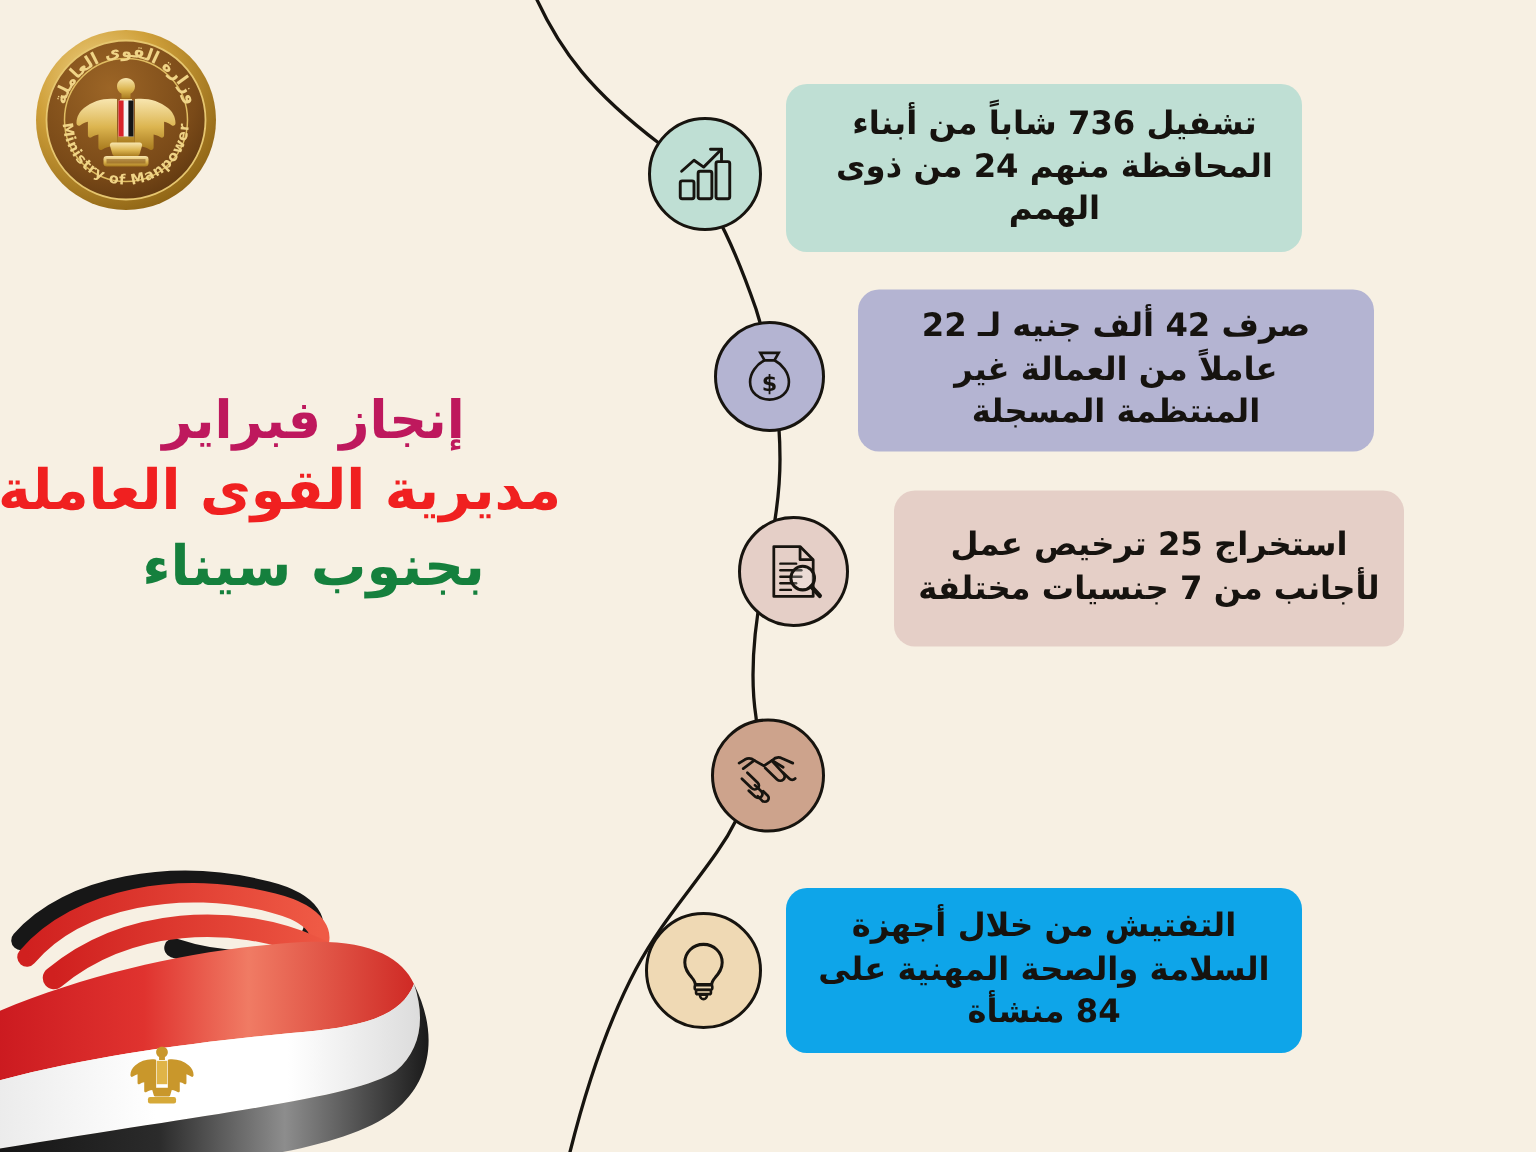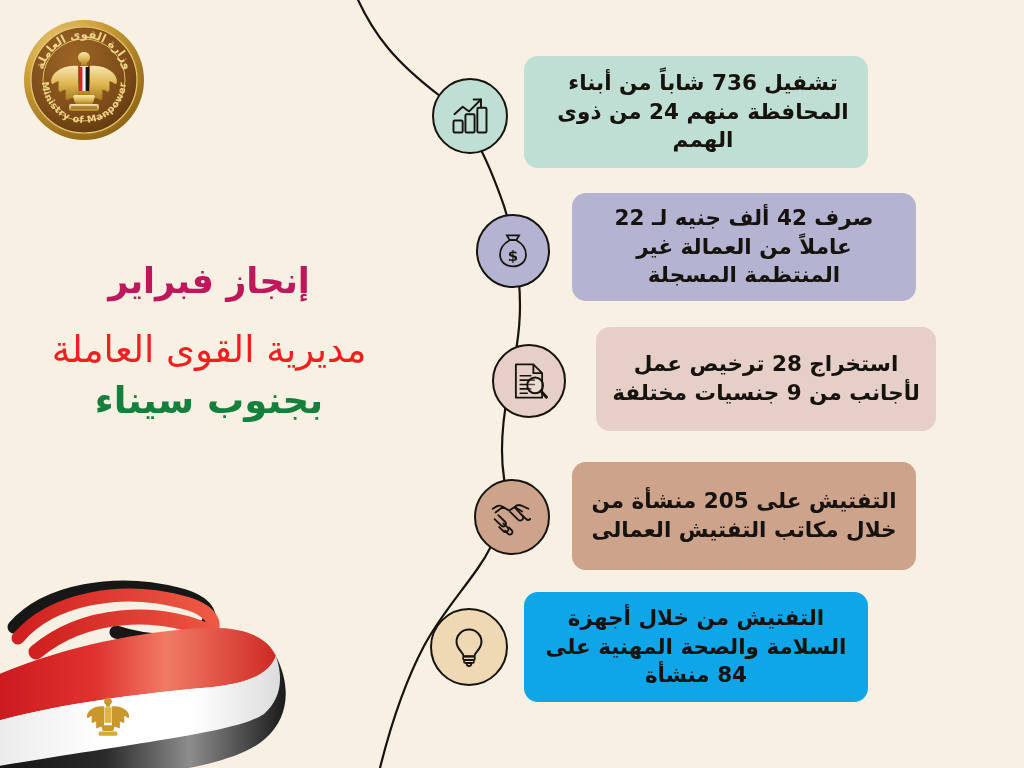--- a/index.html
+++ b/index.html
@@ -43,25 +43,25 @@
   #headline .line-top {
     font-size: 35px;
     font-weight: bold;
     color: #16130f;
     letter-spacing: -0.5px;
     line-height: 1.14;
     white-space: nowrap;
   }
   #headline .line-red {
     font-size: 37px;
-    font-weight: normal;
+    font-weight: bold;
     color: #f02020;
     line-height: 1.28;
     letter-spacing: -1px;
-    margin-top: 24px;
+    margin-top: 1px;
     white-space: nowrap;
   }
   #headline .line-red2 {
     font-size: 37px;
     font-weight: bold;
     color: #f02020;
     line-height: 1.28;
     letter-spacing: -1px;
     margin-top: 4px;
     white-space: nowrap;
@@ -305,22 +305,19 @@
     </svg>
   </div>
 
   <div class="card" id="card-0" style="left: 524px; top: 56px; width: 344px; height: 112px; background: rgb(191, 223, 212); padding-left: 28px;">
     <span>تشفيل 736 شاباً من أبناء المحافظة منهم 24 من ذوى الهمم</span>
   </div>
   <div class="card" id="card-1" style="left: 572px; top: 193px; width: 344px; height: 108px; background: rgb(180, 180, 210);">
     <span>صرف 42 ألف جنيه لـ 22 عاملاً من العمالة غير المنتظمة المسجلة</span>
   </div>
   <div class="card" id="card-2" style="left: 596px; top: 327px; width: 340px; height: 104px; background: rgb(229, 207, 199);">
-    <span>استخراج 28 ترخيص عمل لأجانب من 9 جنسيات مختلفة</span>
-  </div>
-  <div class="card" id="card-3" style="left: 572px; top: 462px; width: 344px; height: 108px; background: rgb(205, 163, 140);">
-    <span>التفتيش على 205 منشأة من خلال مكاتب التفتيش العمالى</span>
+    <span>استخراج 25 ترخيص عمل لأجانب من 7 جنسيات مختلفة</span>
   </div>
   <div class="card" id="card-4" style="left: 524px; top: 592px; width: 344px; height: 110px; background: #0ea5e9;">
     <span>التفتيش من خلال أجهزة السلامة والصحة المهنية على 84 منشأة</span>
   </div>
 
 </div>
 
 </body></html>

